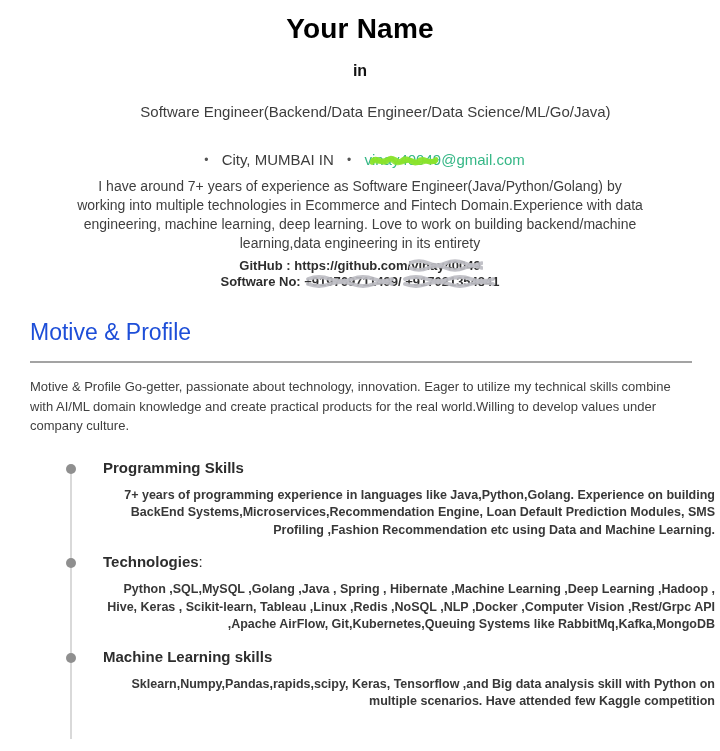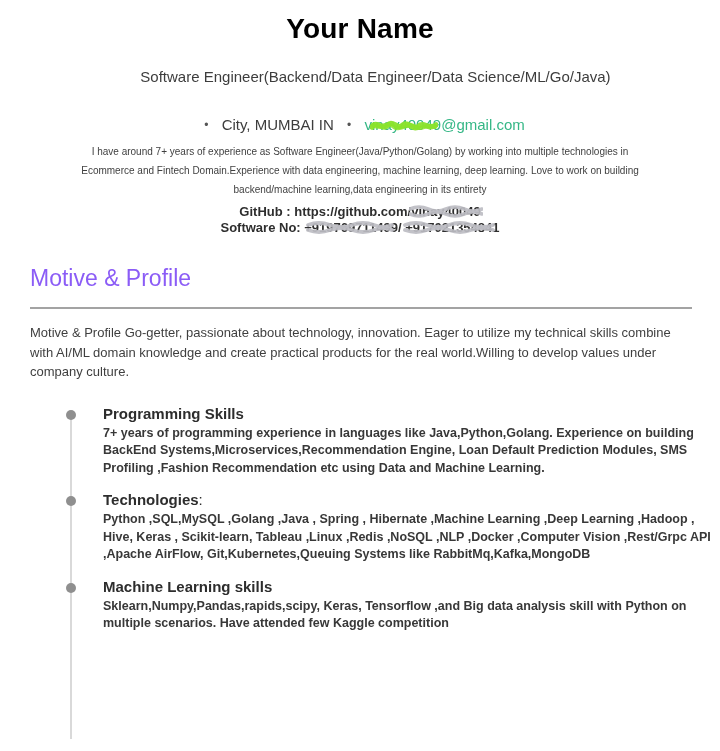--- a/index.html
+++ b/index.html
@@ -28,32 +28,32 @@
     padding-left:31px;
   }
   .contact-row {
     text-align:center; font-size:15px; color:#3d3d3d; margin-top:31px;
   }
   .contact-row .sep { font-size:12px; color:#555; margin:0 9px; position:relative; top:-1px; }
   .email { color:#35b786; text-decoration:none; position:relative; display:inline-block; }
   .email .scribble-svg { position:absolute; left:6px; top:1px; pointer-events:none; }
   .summary {
     width:568px; margin:9px auto 0; text-align:center;
-    font-size:10px; line-height:19px; color:#3f3f3f;
+    font-size:14px; line-height:19px; color:#3f3f3f;
   }
   .hardline {
     text-align:center; font-size:13px; font-weight:700; color:#2e2e2e; line-height:16px;
   }
   .hardline.first { margin-top:5px; }
   .redacted { position:relative; display:inline-block; }
   .redacted .scribble-svg { position:absolute; left:-2px; top:1px; pointer-events:none; }
 
   
   .section { margin:0 28px 0 30px; }
-  .section-heading { font-size:23px; font-weight:400; color:#8b5cf6; }
+  .section-heading { font-size:23px; font-weight:400; color:#1d4ed8; }
   .motive { margin-top:29px; }
   .rule { border:none; border-top:2px solid #a3a3a3; margin-top:15px; }
   .motive-body { font-size:13px; line-height:19.5px; color:#3f3f3f; margin-top:14px; width:662px; }
 
   .skills { margin-top:23px; }
 
   
   .timeline { position:relative; margin:14px 0 0 16px; }
   .timeline::before {
     content:""; position:absolute; left:24px; top:10px; height:640px;
@@ -61,31 +61,32 @@
   }
   .skill-item { position:relative; padding-left:57px; margin-bottom:14px; }
   .skill-item .dot {
     position:absolute; left:20px; top:5px; width:10px; height:10px;
     border-radius:50%; background:#8f8f8f;
   }
   .skill-title { font-size:15px; font-weight:700; color:#2d2d2d; }
   .skill-title .suffix { font-weight:400; }
   .skill-desc {
     font-size:12.5px; font-weight:700; color:#383838;
-    line-height:17.5px; margin-top:3px; width:612px;
+    line-height:17.5px; margin-top:11px; width:612px;text-align:right;
   }
   .scribble-svg path { fill:none; stroke-linecap:round; }
 </style>
 </head>
 <body>
 
 <div class="page">
 
   <div>
     <div class="name">Your Name</div>
+    <div class="nickname">in</div>
     <div class="role">Software Engineer(Backend/Data Engineer/Data Science/ML/Go/Java)</div>
 
     <div class="contact-row">
       <span class="sep">•</span>
       <span>City, MUMBAI IN</span>
       <span class="sep">•</span>
       <a class="email" href="#">
         <span>v</span><span>inay4004</span><span>9@gmail.com</span>
         <svg class="scribble-svg" width="68" height="17" viewBox="0 0 68 17">
           <path d="M2,10 C7,2 12,15 18,8 C23,2 27,14 33,8 C38,3 43,15 49,9 C54,4 59,14 66,8" stroke="#8ae32b" stroke-width="5.5" opacity="0.95"></path>

